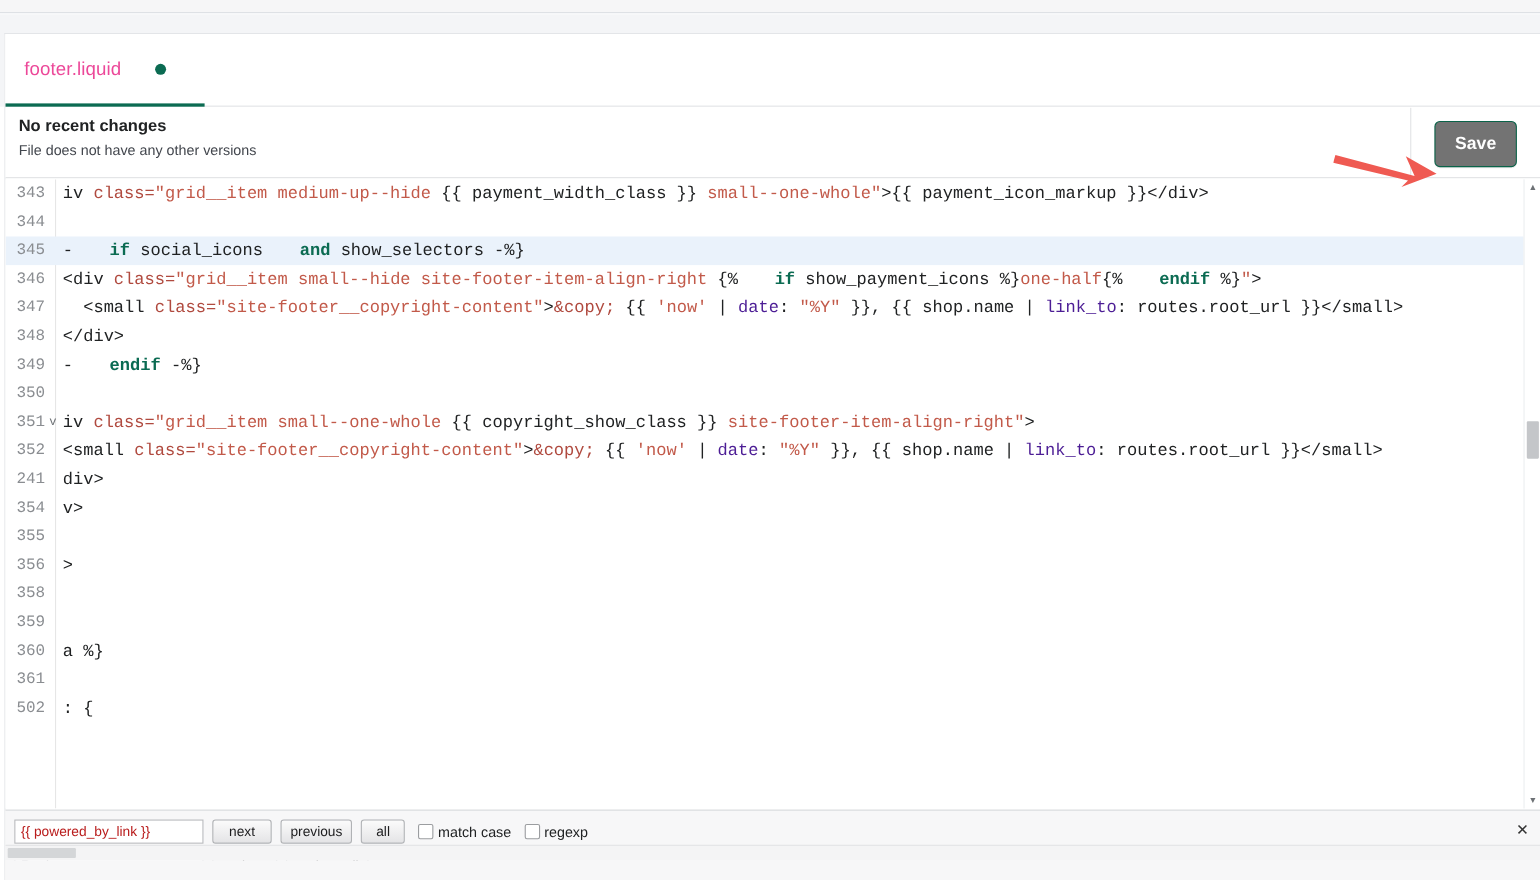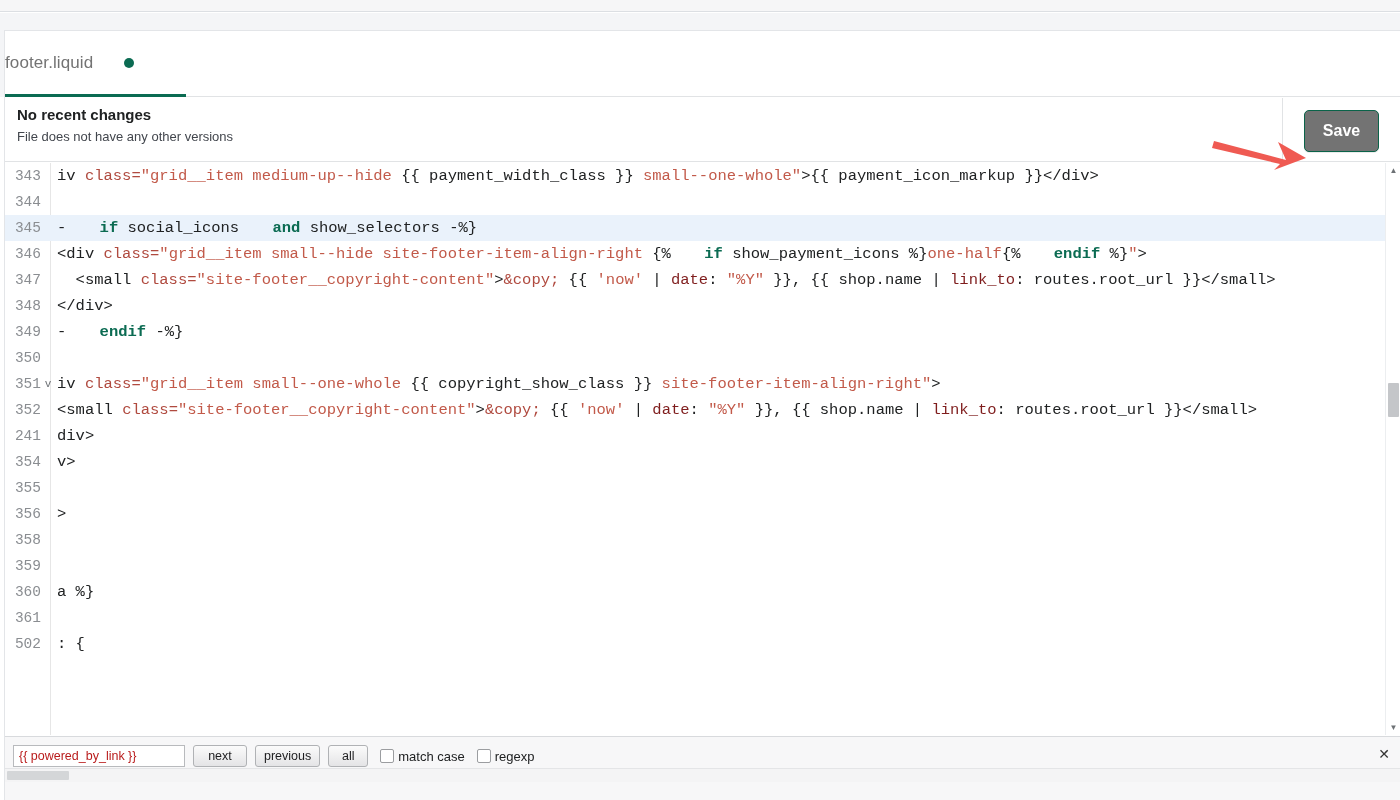--- a/index.html
+++ b/index.html
@@ -41,21 +41,22 @@
   }
   .file-tab {
     position: absolute; left: 0; top: 0; height: 66px;
     width: 181px;
     display: flex; align-items: center; gap: 0;
     background: #ffffff;
     border-bottom: 3px solid #0b6b52;
     cursor: pointer;
   }
   .file-tab-label {
-    font-size: 17px; color: #737373; letter-spacing: 0.1px;
+    font-size: 17px; color: #ec4899; letter-spacing: 0.1px;
+    margin-left: 17px;
   }
   .unsaved-dot {
     width: 10px; height: 10px; border-radius: 50%;
     background: #0b6b52;
     margin-left: 31px;
   }
 
   
   .header-row {
     position: absolute; left: 0; top: 67px; width: 1396px; height: 64px;
@@ -124,21 +125,21 @@
   .code-text {
     padding-left: 4px; color: #202223;
     font-family: "Liberation Mono", monospace;
     white-space: pre;
   }
   
   .t-attr { color: #b04a3f; }
   .t-str  { color: #c25a4a; }
   .t-tag  { color: #202223; }
   .t-kw   { color: #0b6b52; font-weight: bold; margin-left: 24px; }
-  .t-filt { color: #7f1d1d; }
+  .t-filt { color: #4c1d95; }
   .t-ent  { color: #b04a3f; }
   .t-plain{ color: #202223; }
 
   
   .vscroll {
     position: absolute; right: 0; top: 132px; width: 15px; height: 572px;
     background: #ffffff; border-left: 1px solid #eceef0;
   }
   .vscroll-up, .vscroll-down {
     position: absolute; left: 0; width: 15px; height: 15px;

